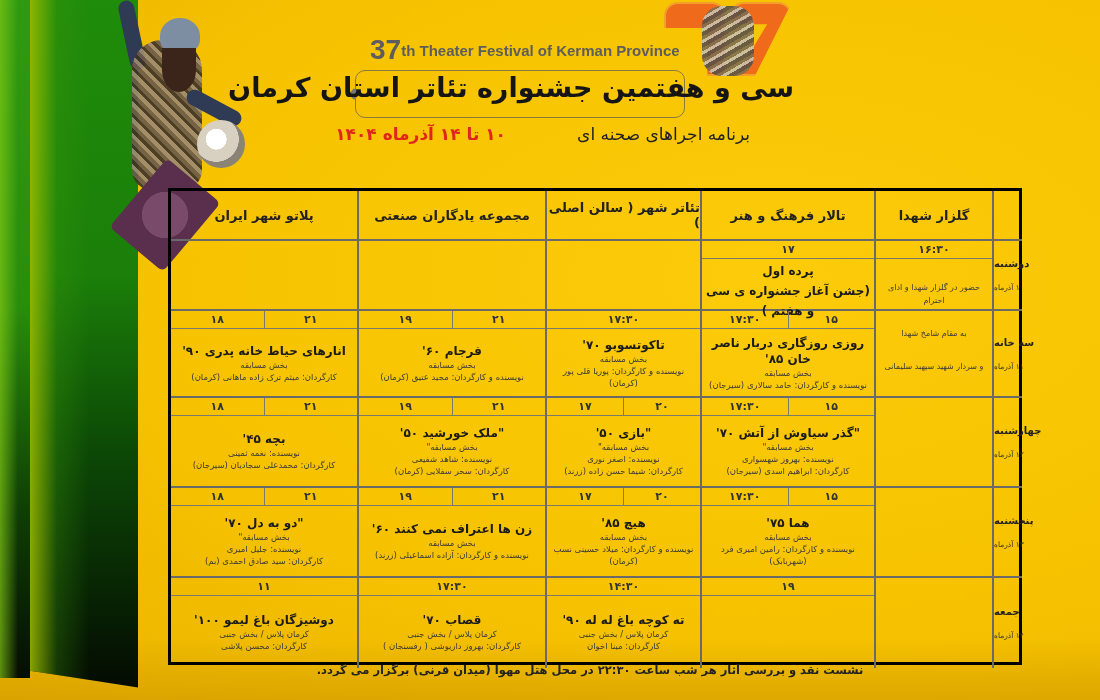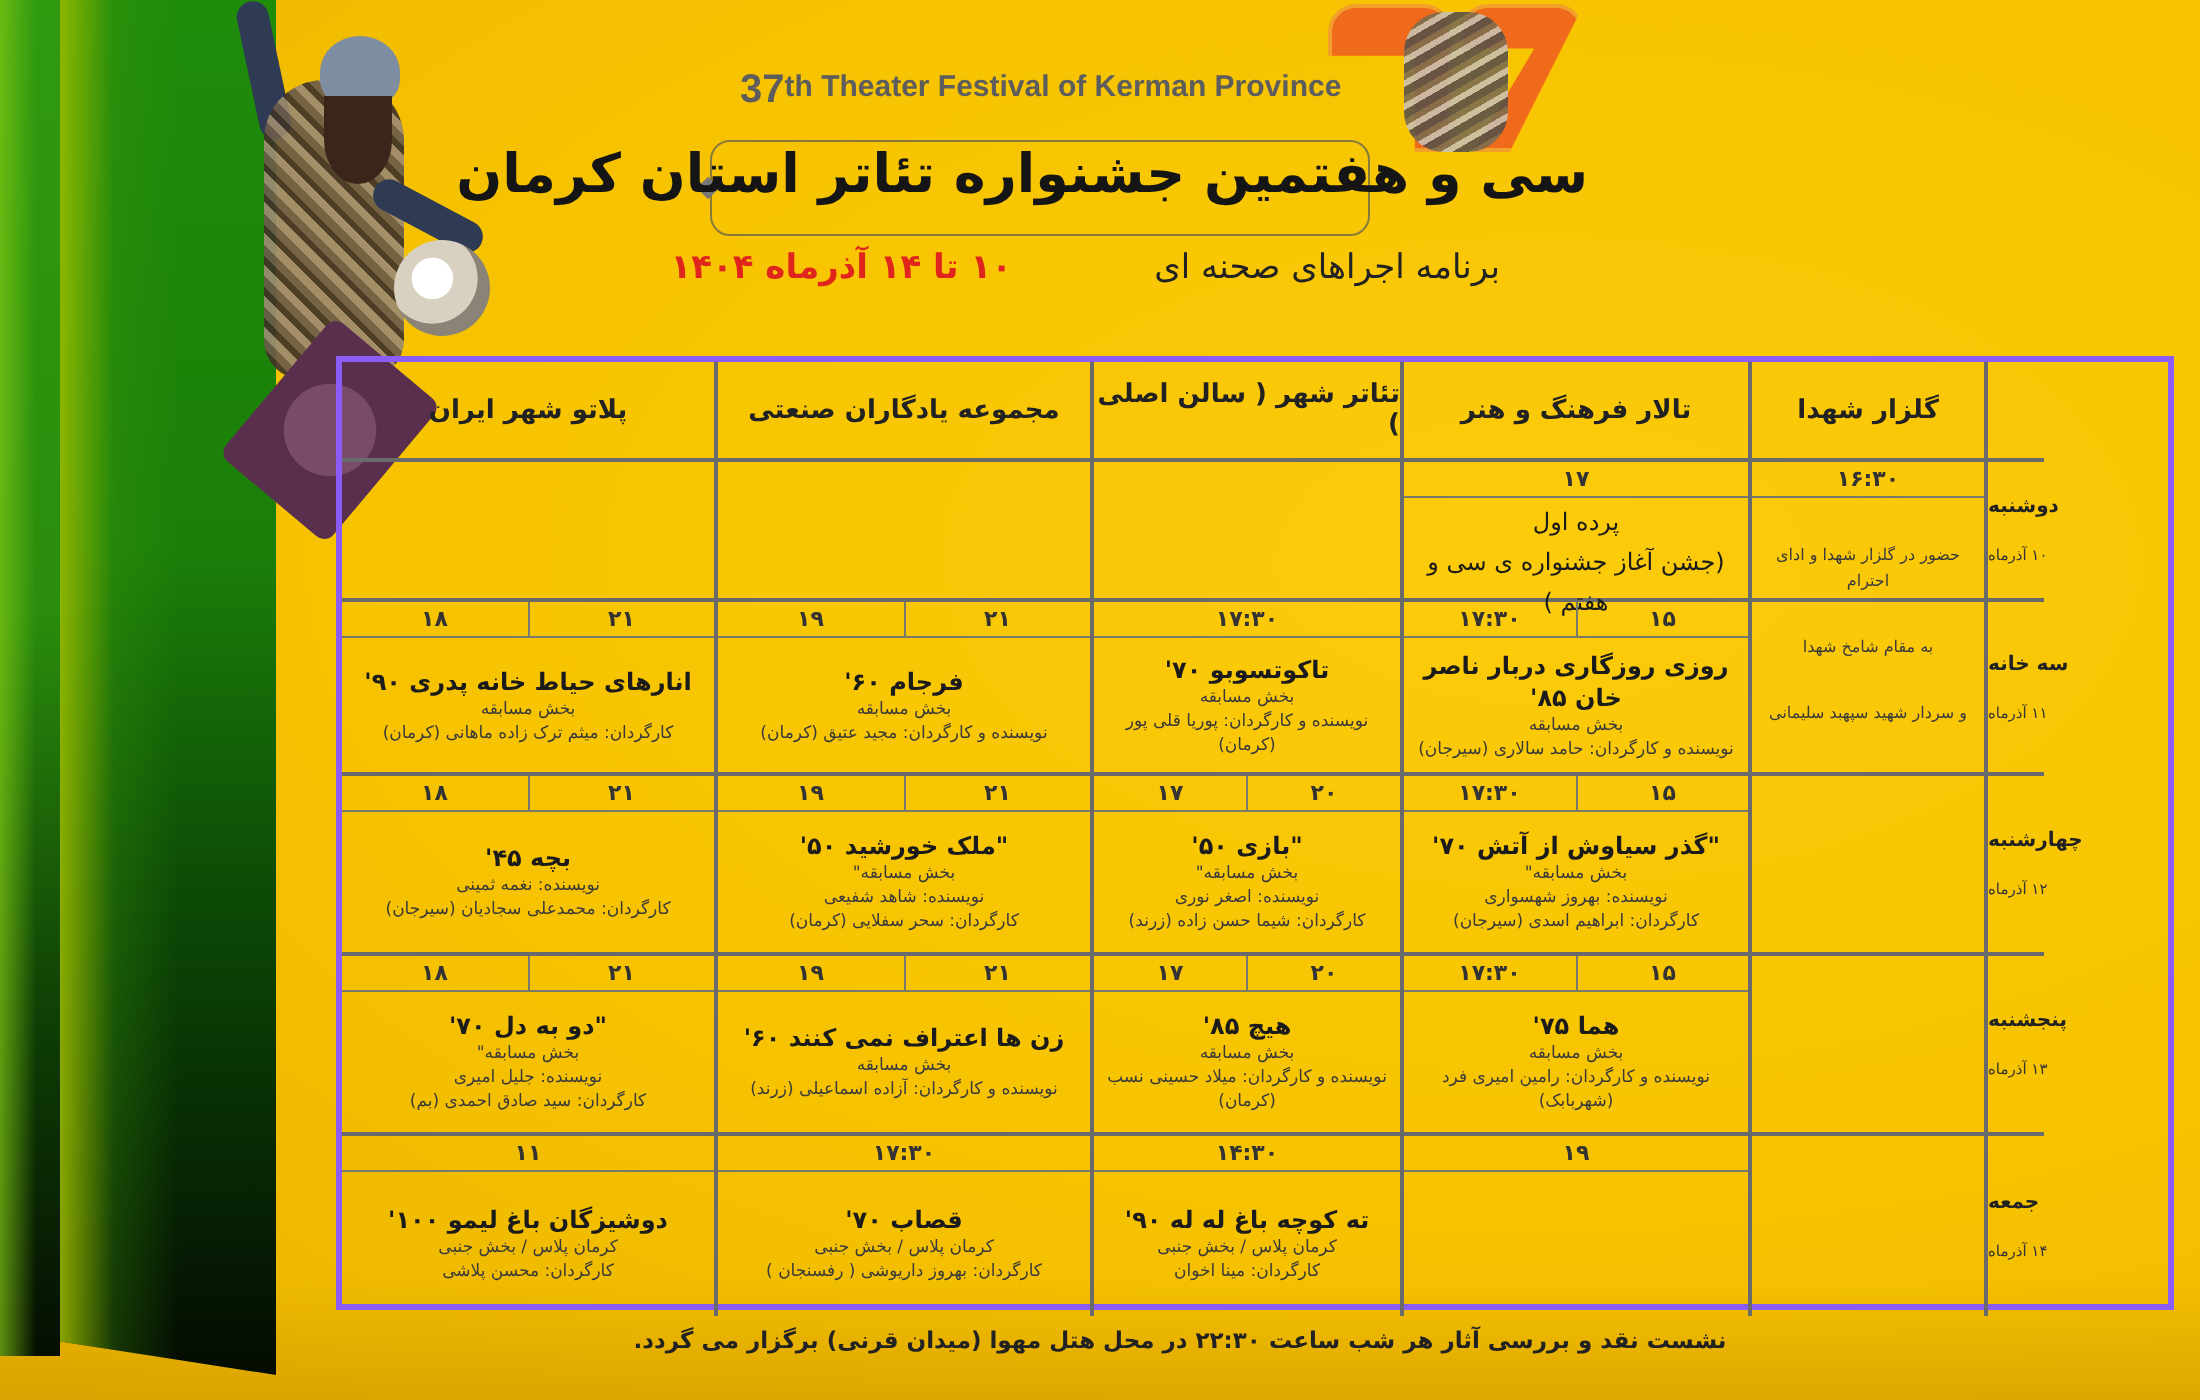--- a/index.html
+++ b/index.html
@@ -28,56 +28,56 @@
   .warrior .beard{position:absolute;left:40px;top:48px;width:34px;height:44px;border-radius:0 0 50% 50%;background:#3b241a;}
   .warrior .arm{position:absolute;left:2px;top:0;width:16px;height:70px;background:#2f3b55;border-radius:8px;transform:rotate(-12deg);}
   .warrior .arm2{position:absolute;left:62px;top:100px;width:60px;height:16px;background:#2f3b55;border-radius:8px;transform:rotate(28deg);}
   .warrior .rug{position:absolute;left:8px;top:170px;width:70px;height:90px;
     background:radial-gradient(circle at 50% 50%,#7a4a6a 0 40%,#5a2f4e 41% 100%);transform:rotate(40deg);border-radius:6px;}
   .warrior .demon{position:absolute;left:75px;top:120px;width:48px;height:48px;border-radius:50%;
     background:radial-gradient(circle at 40% 40%,#fff 0 25%,#d8d0c0 26% 55%,#8a8376 56%);}
   
   .en-title{position:absolute;left:370px;top:34px;font-family:"Liberation Sans",sans-serif;font-weight:bold;
     color:#5d5d5d;font-size:15px;letter-spacing:0;white-space:nowrap;}
-  .en-title .big{font-size:20px;vertical-align:-3px;text-align:right;}
+  .en-title .big{font-size:28px;vertical-align:-3px;text-align:right;}
   .logo37{position:absolute;left:660px;top:0;width:135px;height:76px;}
   .logo37 .d{position:absolute;top:2px;width:58px;height:70px;background:#ef6a1b;border:2px solid #f3a02a;
     border-radius:14px 14px 6px 6px;}
   .logo37 .d1{left:4px;clip-path:polygon(0 0,100% 0,100% 100%,70% 100%,70% 35%,0 35%);}
   .logo37 .d2{left:70px;clip-path:polygon(0 0,100% 0,40% 100%,10% 100%,60% 30%,0 30%);}
   .logo37 .fig{position:absolute;left:42px;top:6px;width:52px;height:70px;border-radius:20px;
     background:repeating-linear-gradient(-30deg,#5a5147 0 4px,#c8bfae 4px 7px,#7e6d4e 7px 10px);opacity:.9;}
   .fa-banner{position:absolute;left:355px;top:70px;width:330px;height:48px;border:1.5px solid #8a7a3a;
     border-radius:10px;box-sizing:border-box;}
   .fa-banner::before{content:"";position:absolute;left:-6px;top:19px;width:8px;height:8px;background:#777;
     transform:rotate(45deg);}
   .fa-title{position:absolute;left:350px;top:72px;width:400px;text-align:center;direction:rtl;
     font-weight:bold;font-size:27px;color:#151515;white-space:nowrap;letter-spacing:-1px;padding-left:44px;}
   .fa-sub{position:absolute;left:520px;top:124px;width:230px;text-align:right;direction:rtl;
     font-size:17px;color:#222;white-space:nowrap;letter-spacing:1px;}
   .fa-date{position:absolute;left:356px;top:124px;width:150px;text-align:right;direction:rtl;
     font-weight:bold;font-size:17px;color:#e0251c;white-space:nowrap;}
   
-  .sched{position:absolute;left:168px;top:178px;width:919px;height:477px;border:3px solid #8b5cf6;
+  .sched{position:absolute;left:168px;top:188px;width:854px;height:477px;border:3px solid #000000;
     box-sizing:border-box;display:grid;
     grid-template-columns:188px 188px 155px 174px 118px 28px;
     grid-template-rows:50px 70px 87px 90px 90px 90px;
     direction:ltr;}
   .c{border-right:2px solid #6a6a6a;border-bottom:2px solid #6a6a6a;box-sizing:border-box;
     display:flex;flex-direction:column;direction:rtl;}
   .c.last-col{border-right:none;}
   .row-last{border-bottom:none;}
   .hdr{align-items:center;justify-content:center;font-weight:bold;font-size:13px;color:#222;}
   .time-bar{display:flex;height:17px;border-bottom:1.5px solid #7a7a6a;}
   .time-bar span{flex:1;text-align:center;font-size:11px;font-weight:bold;line-height:17px;color:#333;}
   .time-bar span + span{border-right:1.5px solid #7a7a6a;}
   .show{flex:1;display:flex;flex-direction:column;align-items:center;justify-content:center;text-align:center;padding:2px 4px;}
   .show .t{font-weight:bold;font-size:12px;color:#1b1b1b;line-height:16px;}
   .show .l{font-size:8.5px;color:#3a3a3a;line-height:12px;}
-  .show .big{font-weight:normal;font-size:12px;line-height:20px;}
+  .show .big{font-weight:bold;font-size:12px;line-height:20px;}
   .day{align-items:flex-end;justify-content:center;text-align:center;}
   .day .dn{font-weight:bold;font-size:10px;color:#222;white-space:nowrap;}
   .day .dd{font-size:7.5px;color:#333;margin-top:14px;white-space:nowrap;}
   .gz .l{font-size:8px;line-height:13px;margin-top:20px;}
   .footer-note{position:absolute;left:150px;top:663px;width:880px;text-align:center;direction:rtl;
     font-weight:bold;font-size:11.5px;color:#222;white-space:nowrap;}
   .day-col{overflow:visible;}
 </style>
 </head>
 <body>

